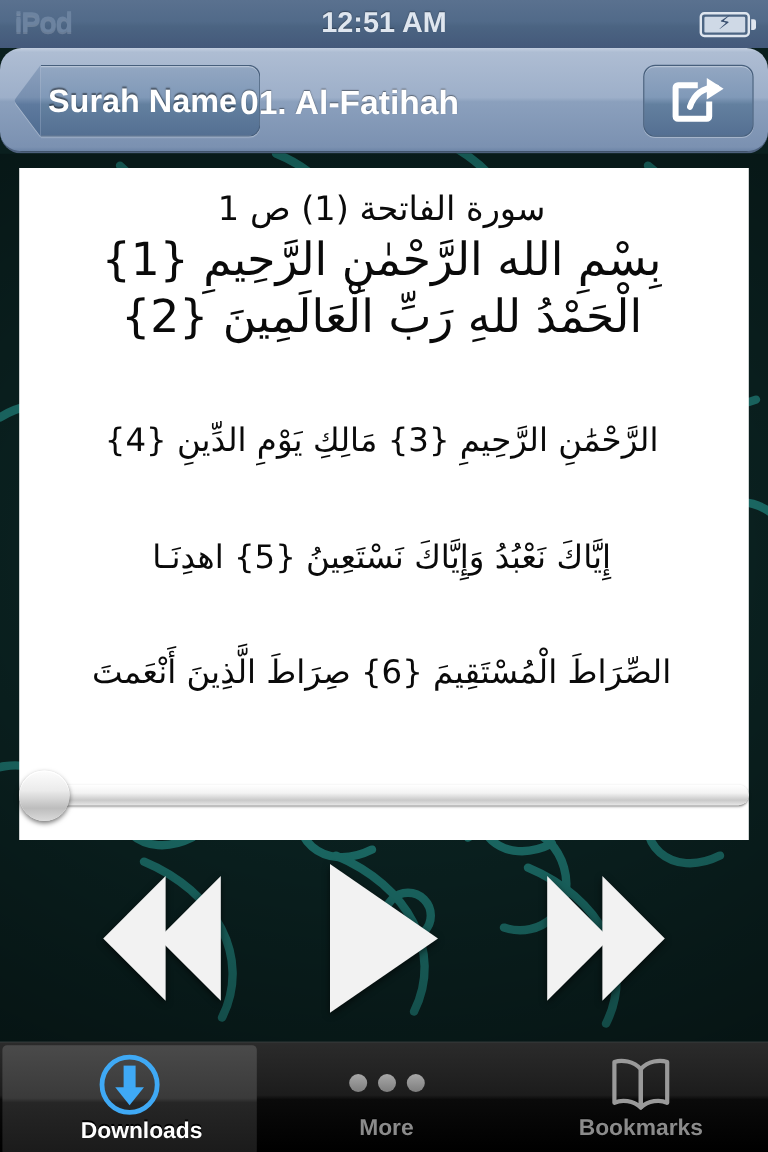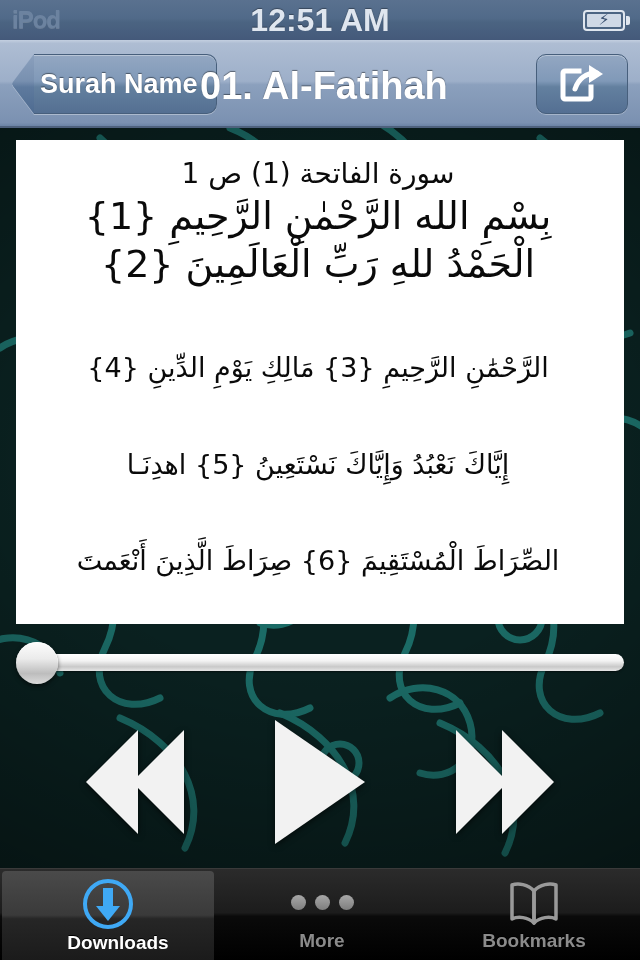--- a/index.html
+++ b/index.html
@@ -37,21 +37,21 @@
     font-size: 24px;
     font-weight: bold;
     color: #6c83a0;
     letter-spacing: -1px;
     text-shadow: 0 1px 0 rgba(255,255,255,0.18);
   }
   .status-time {
     position: absolute;
     left: 0; right: 0;
     text-align: center;
-    font-size: 32px;
+    font-size: 24px;
     font-weight: bold;
     color: #dfe6ef;
     letter-spacing: 0px;
     text-shadow: 0 -1px 1px rgba(0,0,0,0.35);
   }
   .status-battery {
     position: absolute;
     right: 10px;
     display: flex;
     align-items: center;
@@ -88,20 +88,21 @@
 
   
   .nav-bar {
     position: absolute;
     top: 40px; left: 0;
     width: 640px; height: 88px;
     background: linear-gradient(to bottom,
         #c3cfe0 0%, #aebdd3 4%, #9dafc9 48%, #8ba0bd 52%, #7b91b1 96%, #6c84a6 100%);
     border-bottom: 2px solid #4e617d;
     z-index: 35;
+    border-radius: 18px;
   }
 
   
   .back-btn {
     position: absolute;
     left: 12px; top: 14px;
     height: 60px;
     display: flex;
     align-items: stretch;
     cursor: pointer;
@@ -128,21 +129,21 @@
     font-weight: bold;
     color: #ffffff;
     text-shadow: 0 -1px 1px rgba(0,0,0,0.45);
     white-space: nowrap;
   }
   .nav-title {
     position: absolute;
     left: 200px; right: 130px;
     top: 0; height: 92px;
     display: flex; align-items: center;
-    font-size: 38px;
+    font-size: 28px;
     font-weight: bold;
     color: #ffffff;
     text-shadow: 0 -1px 1px rgba(0,0,0,0.45);
     white-space: nowrap;
     overflow: hidden;
   }
   .share-btn {
     position: absolute;
     right: 12px; top: 14px;
     width: 92px; height: 60px;
@@ -166,21 +167,21 @@
   .bg-pattern svg { position: absolute; top: -30px; left: -20px; opacity: 0.95; }
   .bg-vignette {
     position: absolute; inset: 0;
     background: radial-gradient(ellipse 120% 80% at 50% 45%, rgba(0,0,0,0) 35%, rgba(0,0,0,0.55) 100%);
   }
 
   
   .content-panel {
     position: absolute;
     left: 16px; top: 140px;
-    width: 608px; height: 484px;
+    width: 608px; height: 560px;
     background: #ffffff;
     z-index: 10;
     overflow: hidden;
     padding: 16px 16px 0 12px;
   }
   .arabic-block {
     direction: rtl;
     text-align: center;
     font-family: "DejaVu Sans", "Liberation Sans", sans-serif;
     color: #000;

